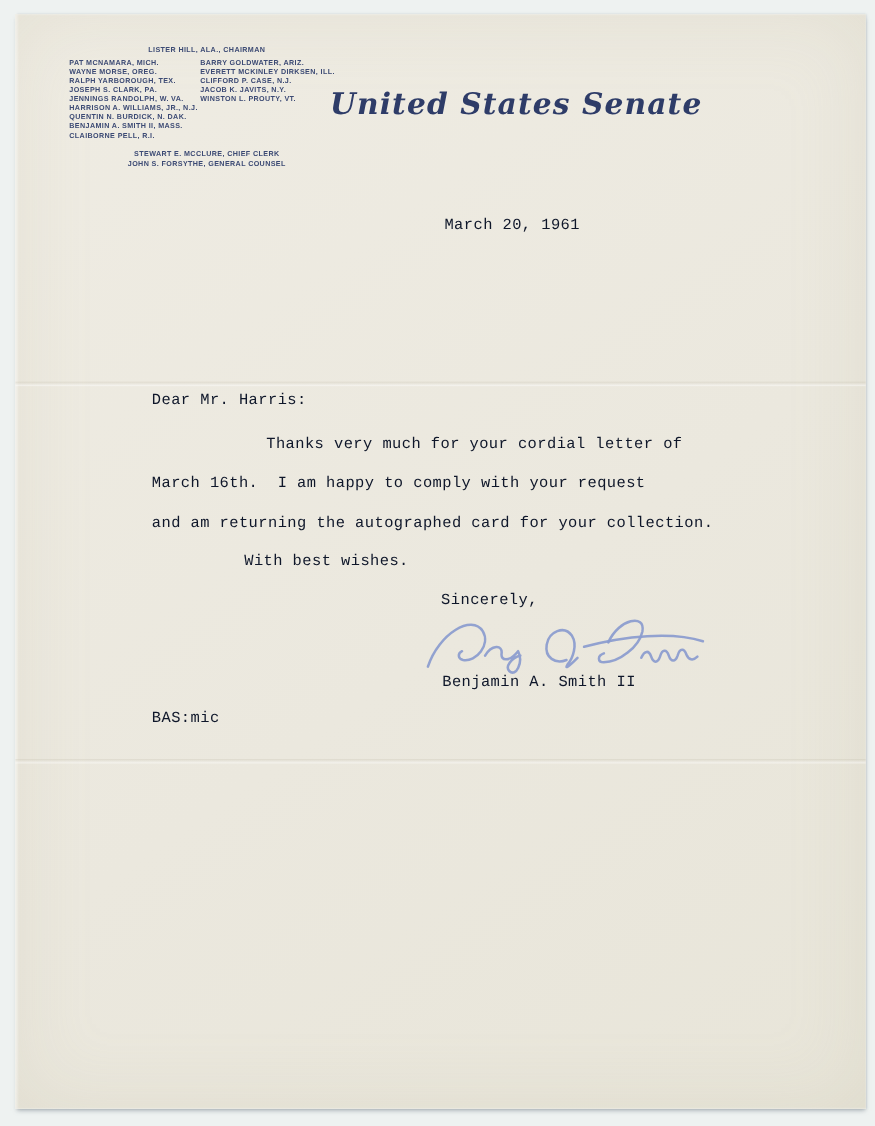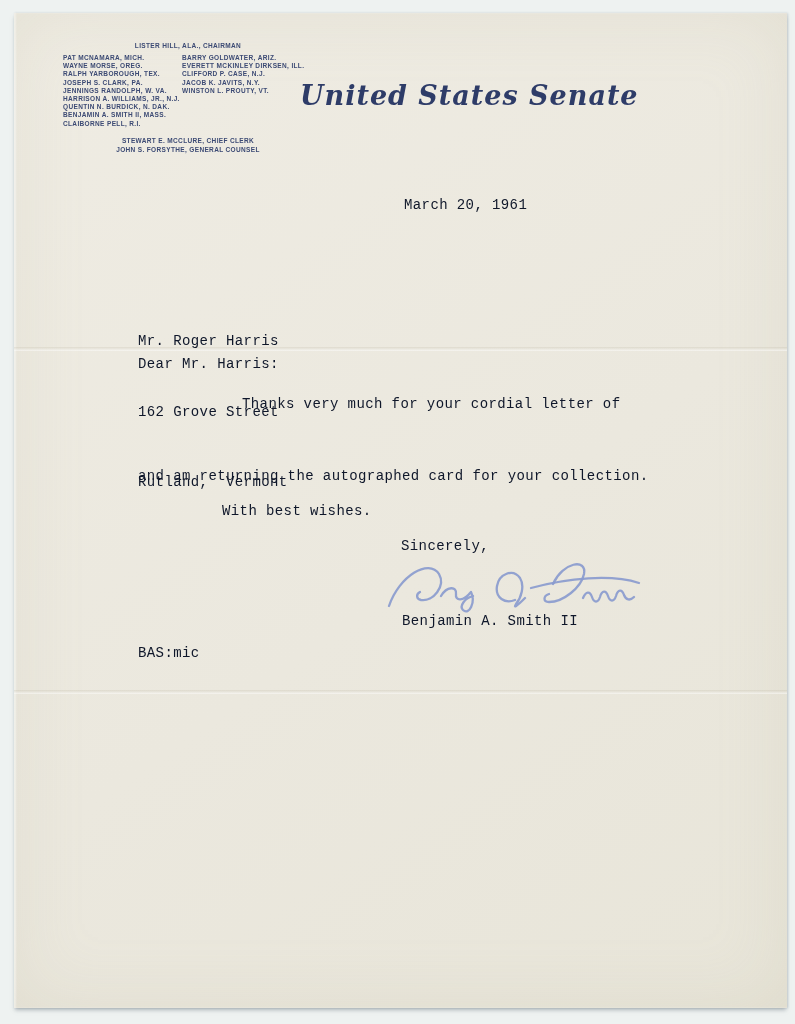--- a/index.html
+++ b/index.html
@@ -141,29 +141,25 @@
     <div>STEWART E. MCCLURE, CHIEF CLERK</div>
     <div>JOHN S. FORSYTHE, GENERAL COUNSEL</div>
   </div>
 
   <div class="senate-title">United States Senate</div>
   <div class="committee">
   </div>
 
   <div class="tw date-line">March 20, 1961</div>
 
-  <div class="tw address-block">
-    <div>Mr. Roger Harris</div>
-    <div>162 Grove Street</div>
-    <div>Rutland,  Vermont</div>
-  </div>
 
   <div class="tw salutation">Dear Mr. Harris:</div>
 
   <div class="tw body-line-1">Thanks very much for your cordial letter of</div>
+  <div class="tw body-line-2">March 16th.  I am happy to comply with your request</div>
   <div class="tw body-line-3">and am returning the autographed card for your collection.</div>
   <div class="tw body-line-4">With best wishes.</div>
 
   <div class="tw closing">Sincerely,</div>
 
   <div class="signature-wrap">
     <svg viewBox="0 0 262 76" xmlns="http://www.w3.org/2000/svg">
 
       <path class="sig-stroke" d="M6 52 C 16 22, 46 4, 56 20 C 63 32, 50 48, 38 46 C 33 45, 33 40, 37 38"></path>
 

